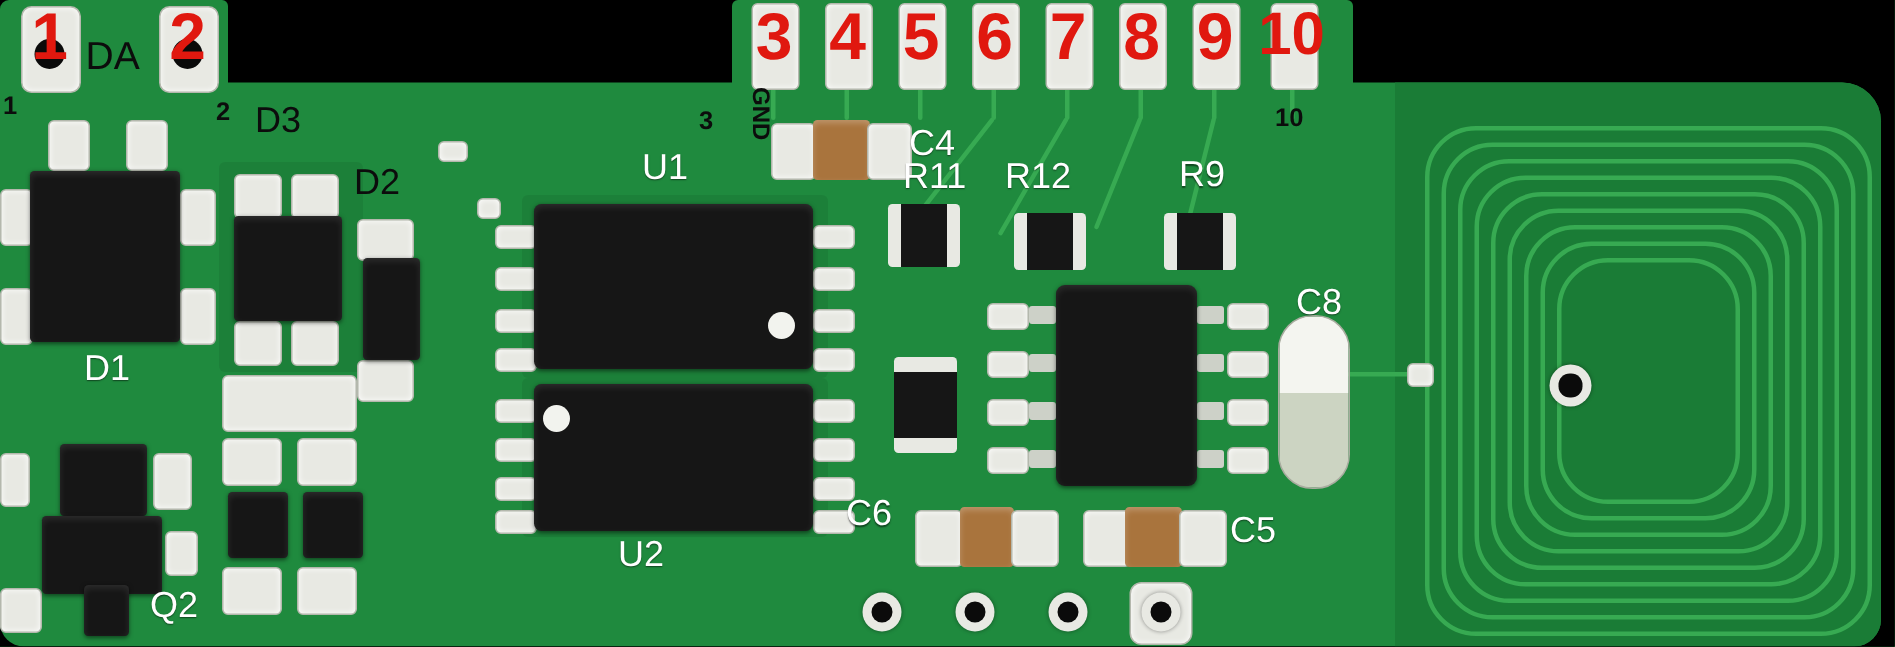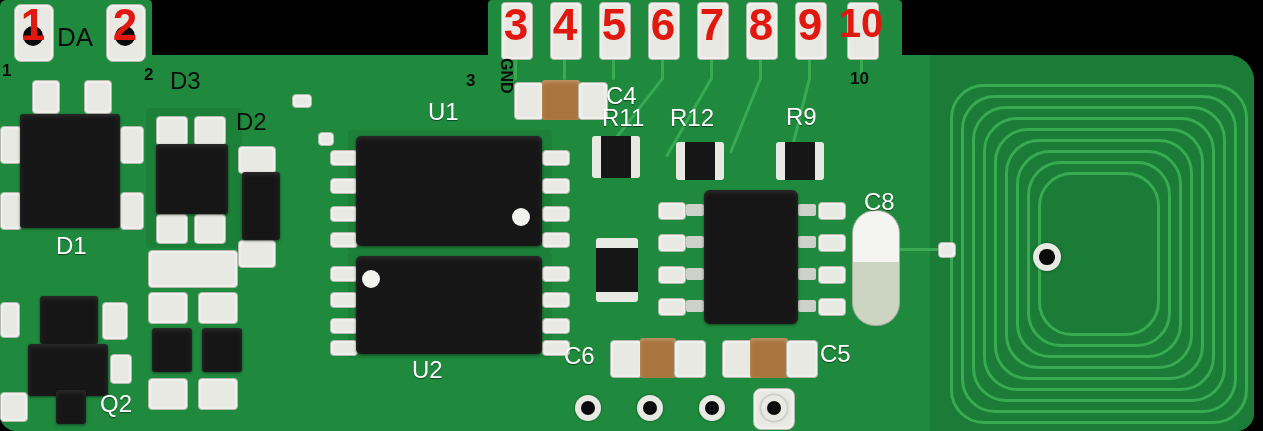--- a/index.html
+++ b/index.html
@@ -210,21 +210,21 @@
   <div class="pin" style="left:798px;top:268px;width:18px;height:12px;"></div>
   <div class="pin" style="left:798px;top:300px;width:18px;height:12px;"></div>
   <div class="comp" style="left:704px;top:190px;width:94px;height:134px;border-radius:6px;"></div>
 
   <div class="capsule" style="left:852px;top:210px;width:46px;height:114px;"></div>
   <div class="lab lab-w" style="left:864px;top:190px;">C8</div>
 
   <div class="pad" style="left:610px;top:340px;width:30px;height:36px;"></div>
   <div class="tan" style="left:640px;top:338px;width:36px;height:40px;"></div>
   <div class="pad" style="left:674px;top:340px;width:30px;height:36px;"></div>
-  <div class="lab lab-w" style="left:564px;top:344px;">C6</div>
+  <div class="lab lab-w" style="left:564px;top:331px;">C6</div>
   <div class="pad" style="left:722px;top:340px;width:30px;height:36px;"></div>
   <div class="tan" style="left:750px;top:338px;width:38px;height:40px;"></div>
   <div class="pad" style="left:786px;top:340px;width:30px;height:36px;"></div>
   <div class="lab lab-w" style="left:820px;top:342px;">C5</div>
 
   <div class="pad" style="left:753px;top:388px;width:40px;height:40px;border-radius:8px;"></div>
   <div class="ring" style="left:575px;top:395px;width:26px;height:26px;"></div>
   <div class="ring" style="left:637px;top:395px;width:26px;height:26px;"></div>
   <div class="ring" style="left:699px;top:395px;width:26px;height:26px;"></div>
   <div class="ring" style="left:761px;top:395px;width:26px;height:26px;"></div>

